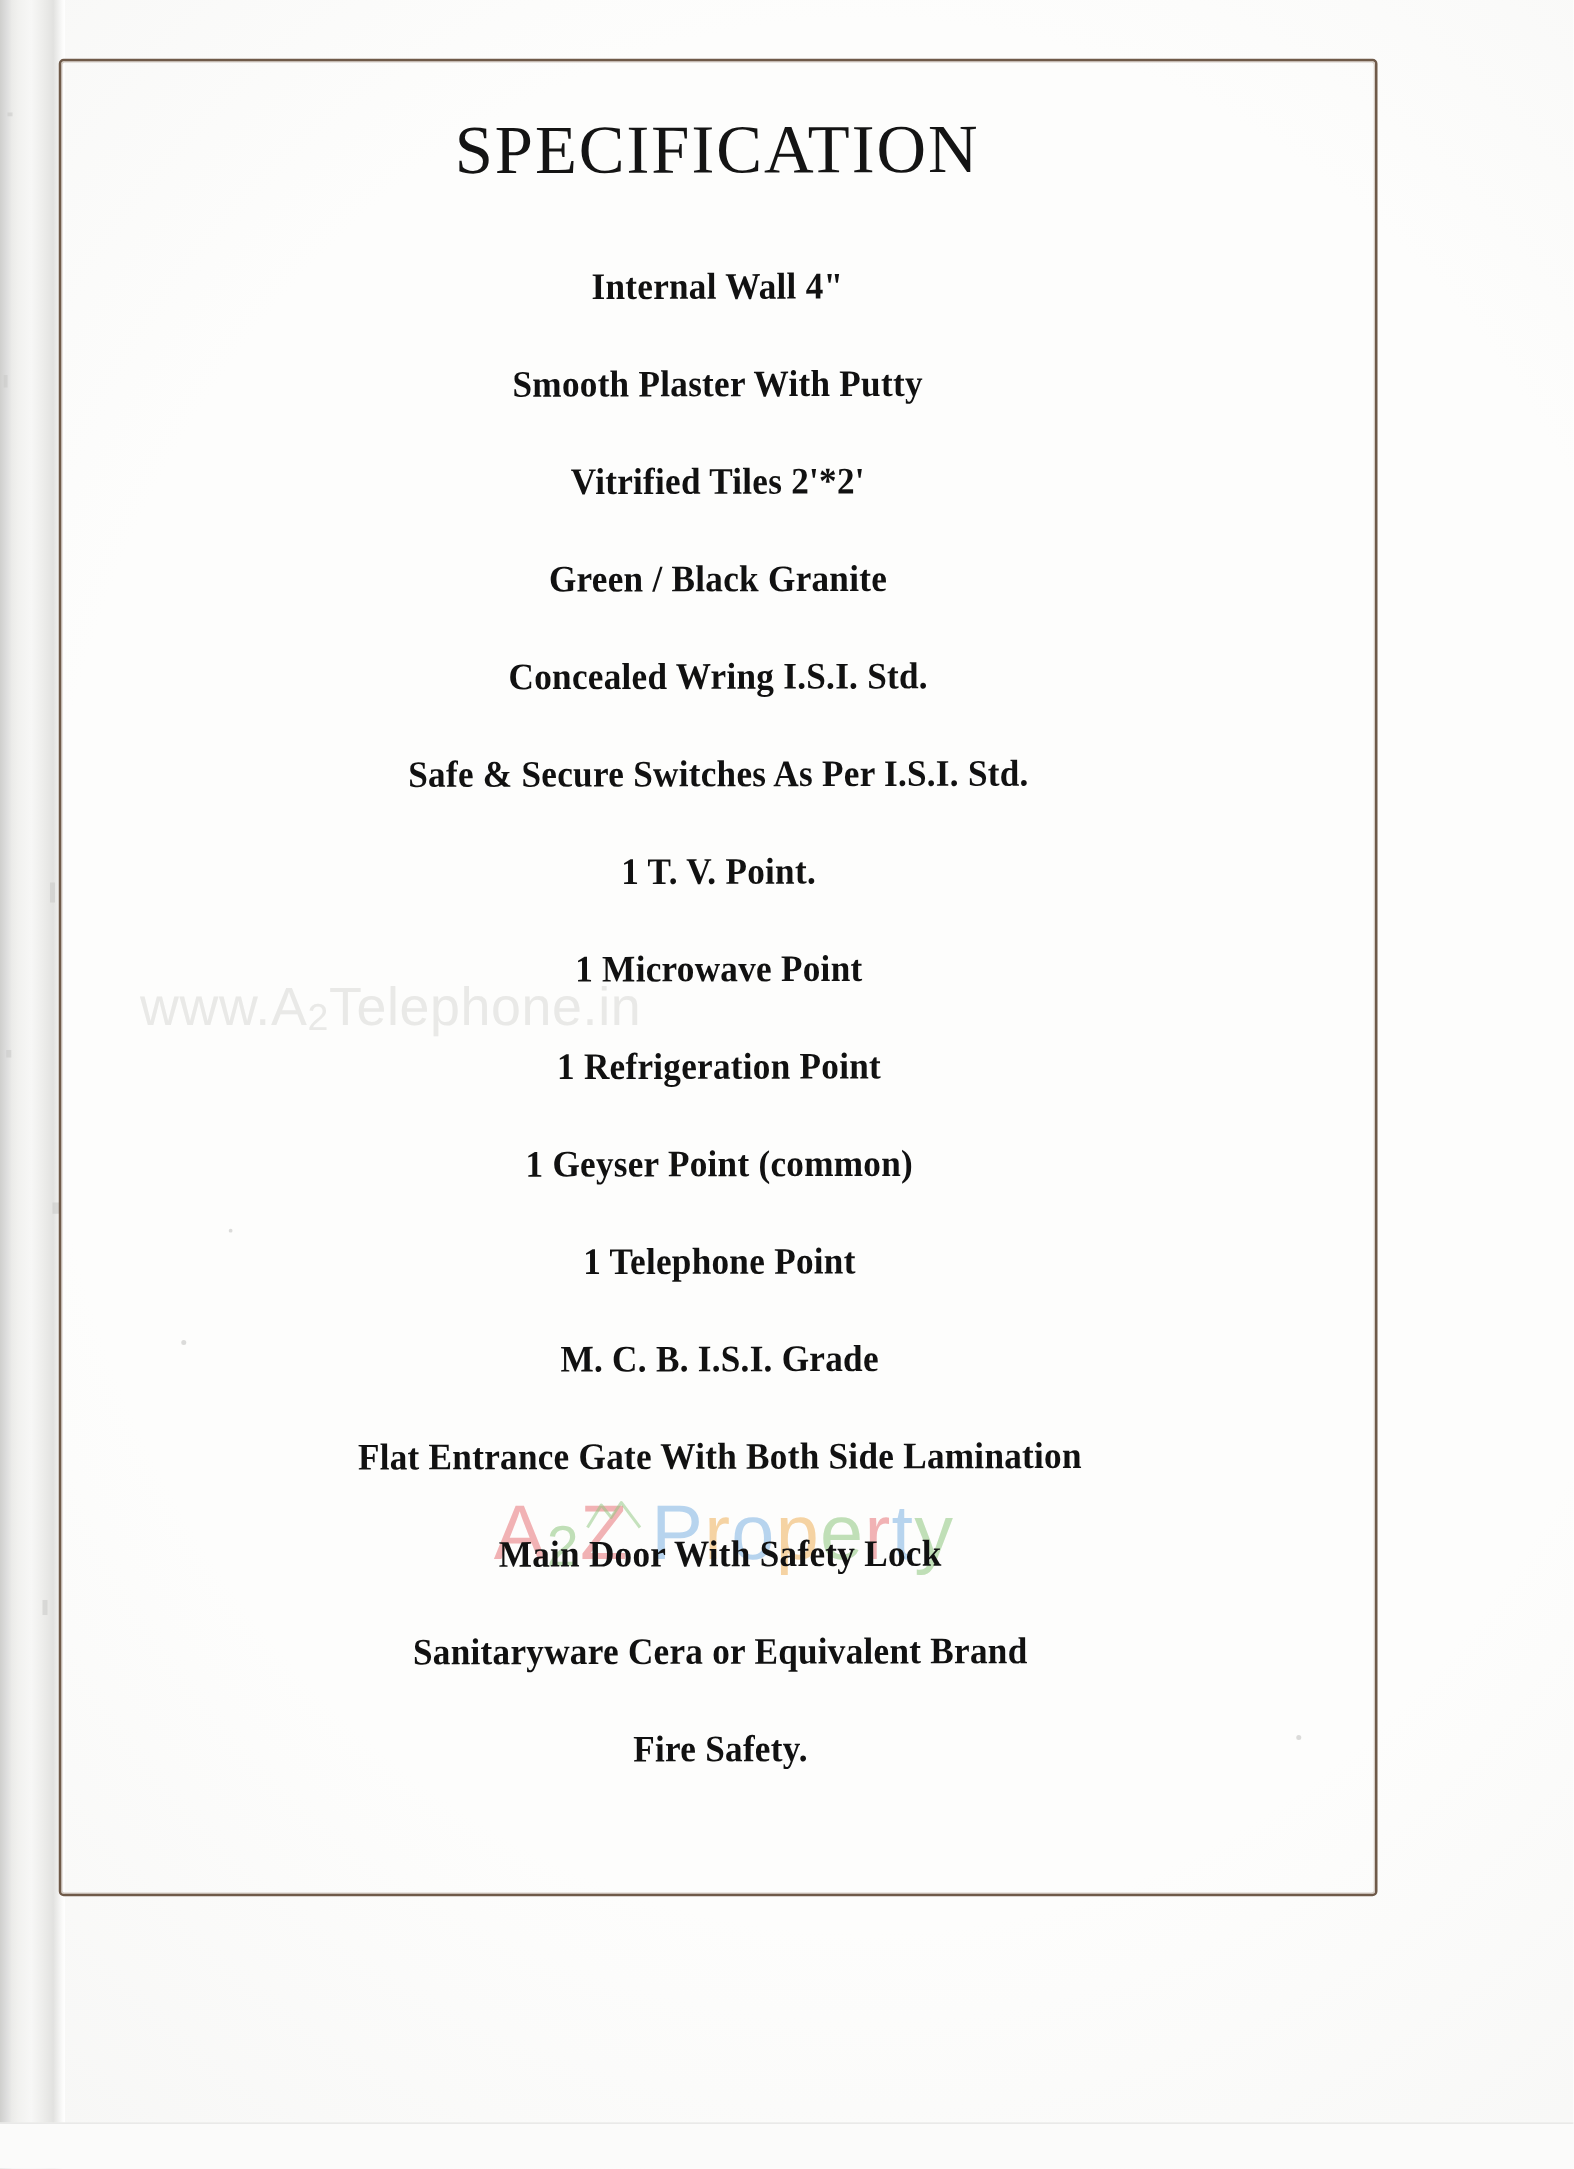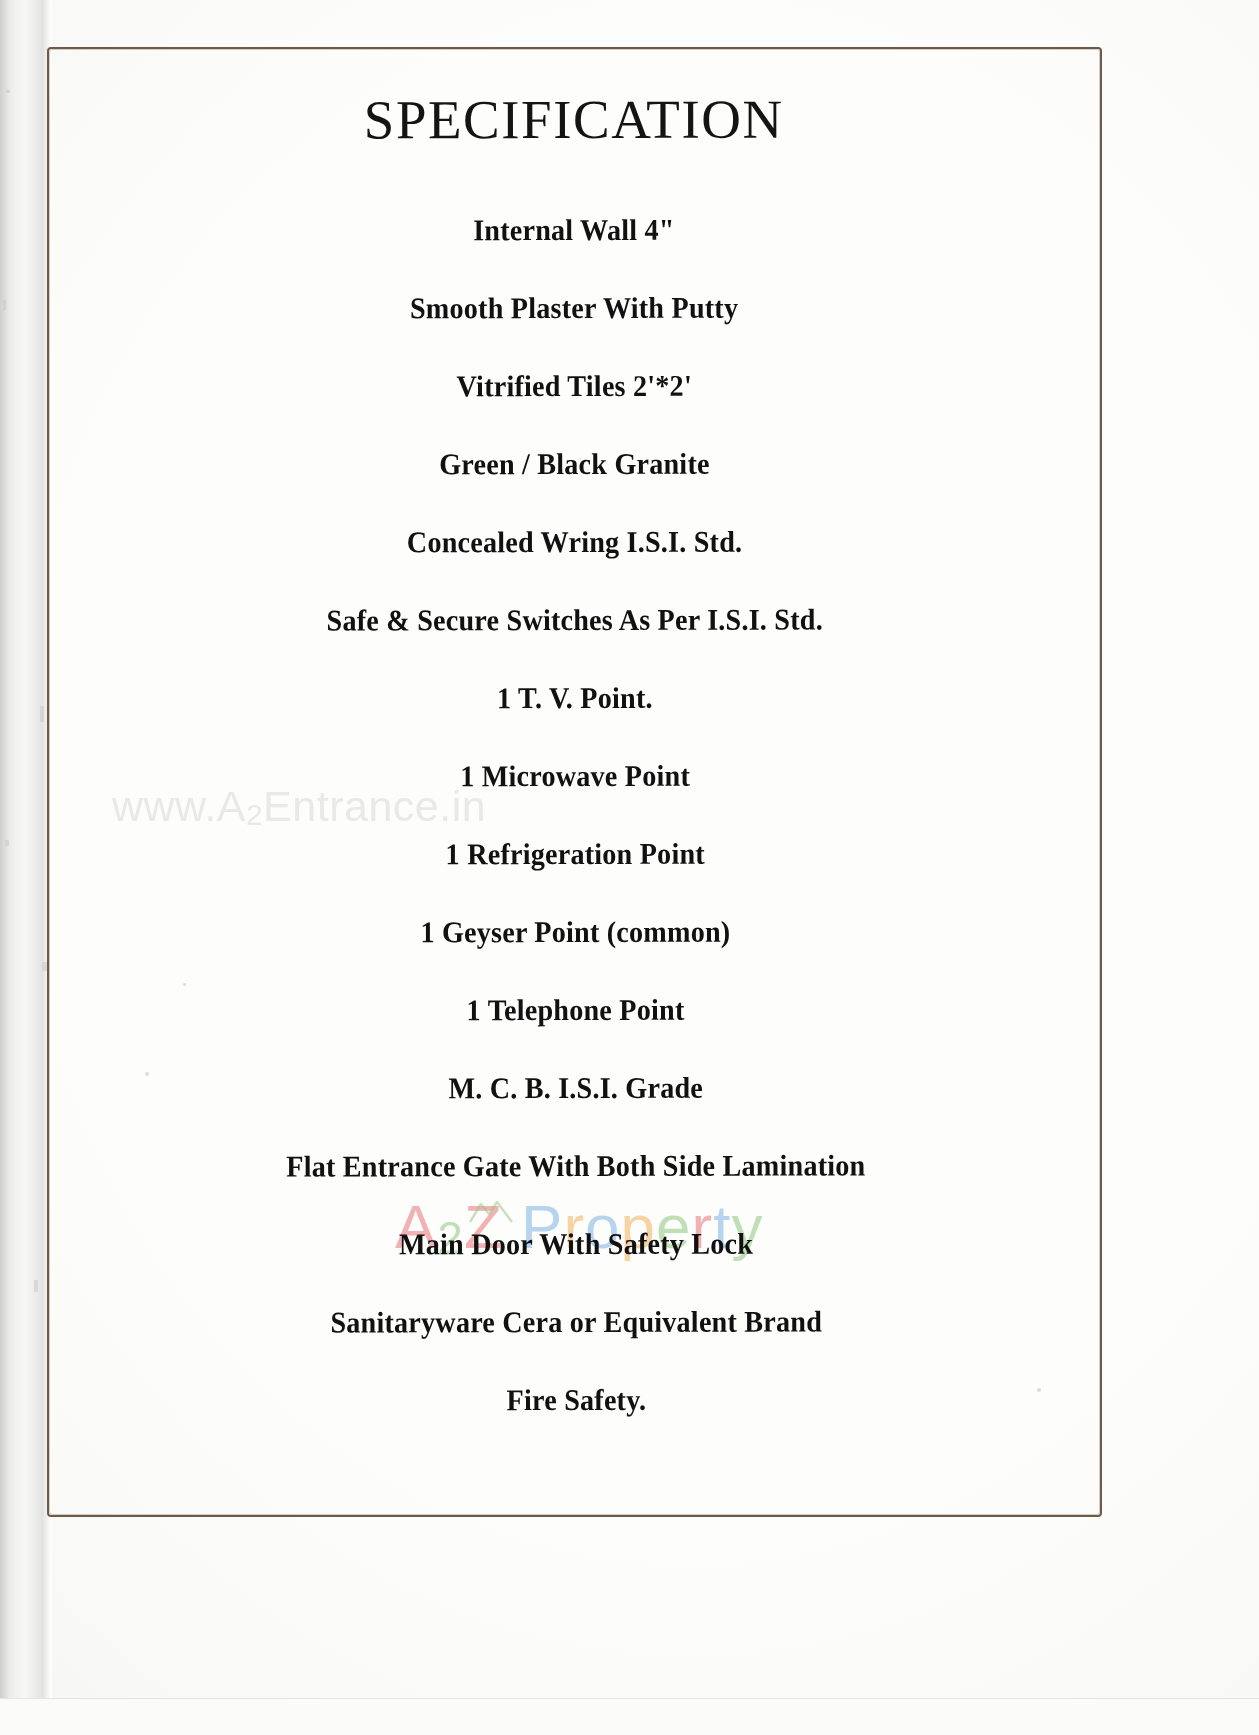--- a/index.html
+++ b/index.html
@@ -215,21 +215,21 @@
     <div class="spine-fleck" style="left:40px; top:706px; width:4px; height:16px;"></div>
     <div class="spine-fleck" style="left:5px; top:840px; width:4px; height:6px;"></div>
     <div class="spine-fleck" style="left:42px; top:962px; width:6px; height:9px;"></div>
     <div class="spine-fleck" style="left:34px; top:1280px; width:4px; height:12px;"></div>
   </div>
 
   <div class="frame">
     <div class="frame-inner-shade"></div>
   </div>
 
-  <div class="wm-url"><span>www.A</span><span class="sub2">2</span><span>Entrance.in</span></div>
+  <div class="wm-url"><span>www.A</span><span class="sub2">2</span><span>Telephone.in</span></div>
 
   <div class="wm-logo"><span class="l-a">A</span><span class="l-2">2</span><span class="l-z">Z</span><span class="l-sp"> </span><span class="l-p">P</span><span class="l-r">r</span><span class="l-o">o</span><span class="l-p2">p</span><span class="l-e">e</span><span class="l-r2">r</span><span class="l-t">t</span><span class="l-y">y</span></div>
 
   <svg class="wm-roof" viewBox="0 0 46 26">
     <path d="M2 24 L13 6 L21 16 L29 4 L44 24" fill="none" stroke="#8fc77f" stroke-width="2.4" stroke-linejoin="round"></path>
   </svg>
 
   <div class="content text-skew">
     <h1 class="doc-title">SPECIFICATION</h1>
     <ul class="spec-list">

